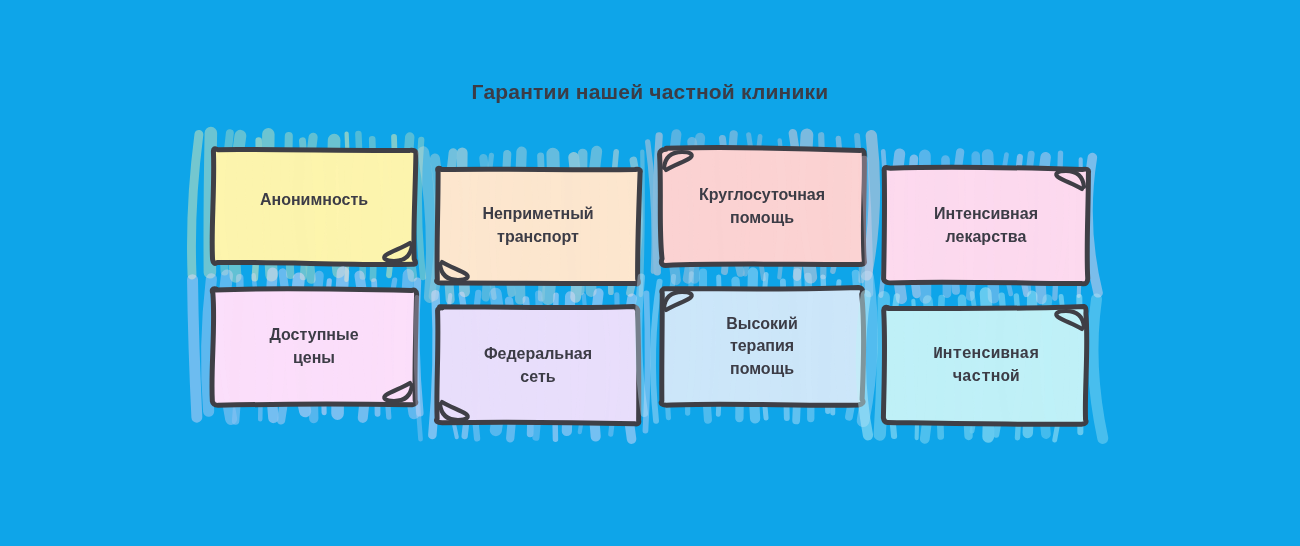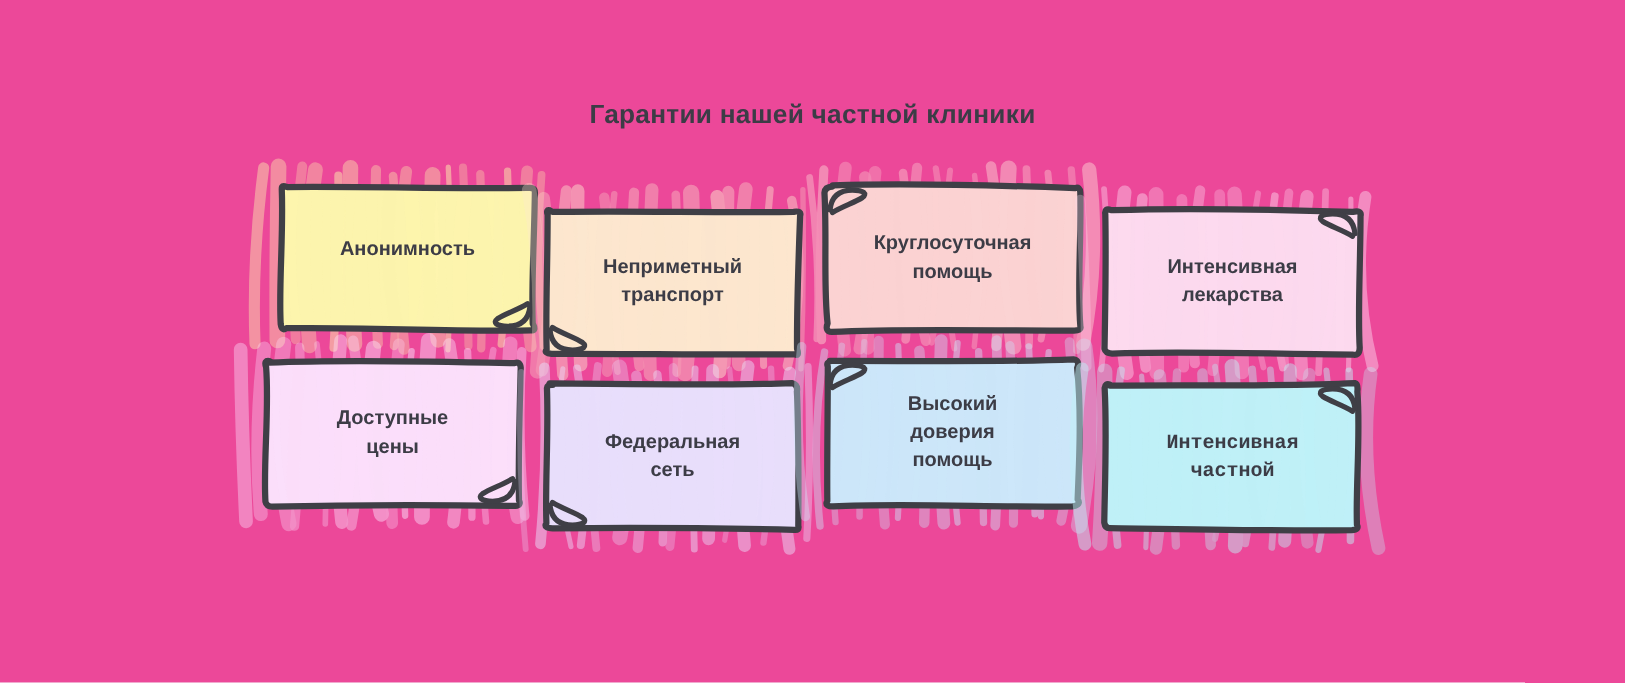--- a/index.html
+++ b/index.html
@@ -5,21 +5,21 @@
   * { margin:0; padding:0; box-sizing:border-box; }
   html, body {
     width:1300px; height:546px;
     background:#f6f5fa;
     font-family:"Liberation Sans", sans-serif;
     overflow:hidden;
   }
   #infographic {
     position:relative;
     width:1300px; height:546px;
-    background:#ec4899;
+    background:#0ea5e9;
     padding-left:41px;
   }
   #page-title {
     position:absolute;
     left:0; top:80px;
     width:1300px;
     text-align:center;
     font-size:21px;
     font-weight:bold;
     color:#3c3c46;
@@ -44,21 +44,21 @@
   .card-label span { display:block; white-space:nowrap; }
 </style>
 </head>
 <body>
 
 <div id="infographic">
 
   <div id="page-title">Гарантии нашей частной клиники</div>
 
   <div id="card-grid">
-      <div class="card" style="left: 224px; top: 148px; width: 204px; height: 104px;">
+      <div class="card" style="left: 212px; top: 148px; width: 204px; height: 104px;">
         <svg width="204" height="117" viewBox="0 0 204 117">
           <defs>
             <clipPath id="clip-card-anonymity">
               <path d="M 5.718167582154274 1.6501028560101987 C 62.411817888915536 1.1269646503031254, 141.98996332287786 2.8554308228194714, 197.74577109366655 2.3851028330624104 Q 203.8486207216978 1.5622015558183193, 203.90011600106953 5.742097798734903 C 203.49385672807693 39.975719773024316, 200.96061082035303 82.9811656422913, 202.19615245163442 110.8149742744863 Q 205.40965682715176 117.18563232198358, 200.59616722464563 116.20502075478434 C 141.72727492600677 117.65162897184491, 61.86977766454219 113.42248961552977, 5.082707212865353 114.57891221418977 Q 1.4087417364120485 117.19421877786517, 0.5666435375809669 111.28980947211384 C -1.1330121845006944 81.94901149496435, 2.8140730664134024 40.2762892819941, 1.422528749704361 3.4225191645324227 Q 1.2677608445286752 -0.4248433940112591, 4.905000922083855 1.4152491413056851 Z"></path>
             </clipPath>
           </defs>
           <g opacity="0.5">
             <path d="M -13.0896946657449 -13.656194060109556 Q -22.53799795731902 58.5 -19.985405162908137 127.0572241297923" fill="none" stroke="#fcf4ad" stroke-width="8.881239958805963" stroke-linecap="round" opacity="0.86"></path>
             <path d="M -1.1401991546154022 -14.886615524534136 Q -2.58453701203689 58.5 -2.1058121896348894 124.34529545437545" fill="none" stroke="#fcf4ad" stroke-width="12.53810712043196" stroke-linecap="round" opacity="0.78"></path>
             <path d="M 17.830423111096025 -14.853073883801699 Q 8.807999442331493 58.5 12.562720287591219 123.44575529405847" fill="none" stroke="#fcf4ad" stroke-width="7.939409734914079" stroke-linecap="round" opacity="0.59"></path>
@@ -404,21 +404,21 @@
             <path d="M 166.7772286348045 -10.522635347675532 Q 165.65699161728844 58.5 162.89973126305267 130.2414098866284" fill="none" stroke="#cce6f9" stroke-width="12.520987598691136" stroke-linecap="round" opacity="0.58"></path>
             <path d="M 181.65617530606687 -10.887656574137509 Q 176.60595903359354 58.5 185.85030757356435 127.19838650850579" fill="none" stroke="#cce6f9" stroke-width="12.271979136159644" stroke-linecap="round" opacity="0.82"></path>
             <path d="M 192.90280631929636 -11.528536804486066 Q 181.93181937607005 58.5 190.8626914327033 128.3638074407354" fill="none" stroke="#cce6f9" stroke-width="4.379416989162564" stroke-linecap="round" opacity="0.55"></path>
             <path d="M 209.77929404564202 -15.612667420879006 Q 200.34317573625594 58.5 203.91550595499575 125.87805889965966" fill="none" stroke="#cce6f9" stroke-width="9.645366459386423" stroke-linecap="round" opacity="0.89"></path>
           </g>
           <path d="M 3.8434988543391224 0.6859363414347172 C 59.94414413571357 0.4729161553084851, 143.51883236914873 2.004674804955721, 198.68513643443583 -0.5210531629621984 Q 204.13933786004782 0.30691360607743257, 201.7255735516548 6.271485745161772 C 205.3653829112649 42.09579071477055, 203.24492097198964 83.13631855472921, 202.09772817343475 111.54330396428705 Q 205.18657240271568 115.58404783532023, 198.37850392609835 117.00300636366009 C 143.1228888362646 118.29560086354613, 61.982811640202996 114.10082641020418, 6.435862612724304 117.1708624355495 Q -0.6490494593977929 117.10401340201497, 1.8634064823389054 112.83043267950416 C 1.5112691685557367 82.36820775046944, 2.2612676680088044 41.870509868115185, 2.243641944229603 5.2626362927258015 Q 0.6305669277906418 1.5708982311189175, 5.133570729196071 0.7734326042234898 Z" fill="none" stroke="#3f3f46" stroke-width="5" stroke-linejoin="round" stroke-linecap="round"></path>
           <path d="M 4 20 C 5 9, 11 4, 22 4 C 31 4, 34 7, 30 10 C 24 14, 14 17, 6 22" fill="none" stroke="#3f3f46" stroke-width="4.2" stroke-linejoin="round" stroke-linecap="round"></path>
         </svg>
         <div class="card-label">
           <span>Высокий</span>
-          <span>доверия</span>
+          <span>терапия</span>
           <span>помощь</span>
         </div>
       </div>
       <div class="card" style="left: 884px; top: 307px; width: 204px; height: 117px; font-family: Liberation Mono, monospace;">
         <svg width="204" height="117" viewBox="0 0 204 117">
           <defs>
             <clipPath id="clip-card-intensive-therapy">
               <path d="M 4.064387399703264 1.5919085890054703 C 60.59953184351325 0.8972414061427116, 142.70697721019386 2.396215468645096, 199.90836399123071 -0.4720791622996332 Q 202.58779071643949 0.09769894778728483, 201.89648314341903 6.3597170695662495 C 204.61063727512956 40.31580253839493, 200.42563933059574 83.16217737346886, 201.54799079373478 112.73135891258717 Q 203.54939166530966 116.917117087543, 197.47556004300714 117.1360039651394 C 141.7554911546409 117.86959617882967, 60.934983969479795 116.34721587598324, 3.461388512700796 115.46952080577611 Q 0.07465200796723366 115.4889791727066, -0.587133026868105 110.95386988073588 C -0.18135060593485833 82.43807379305362, 1.635800101608038 39.4695466324687, -0.2861725233495236 3.4359891474246975 Q -0.008965391665697098 -0.7631448313593865, 4.104999030381441 0.6664631813764572 Z"></path>
             </clipPath>
           </defs>

